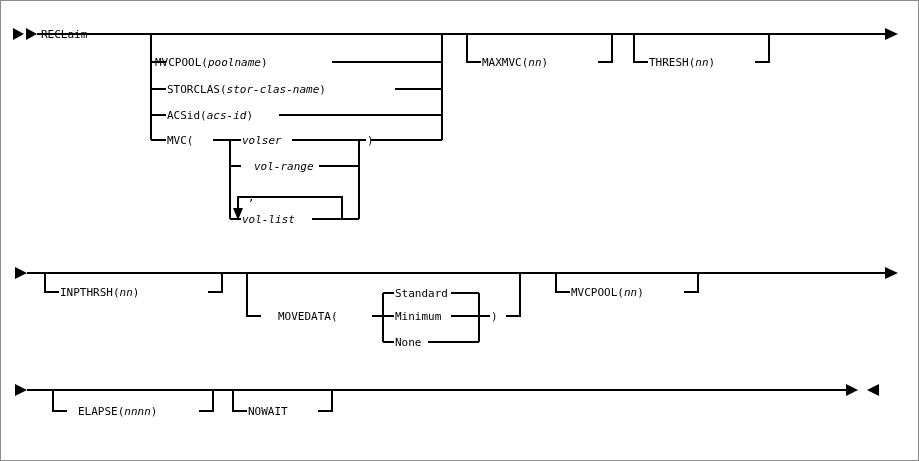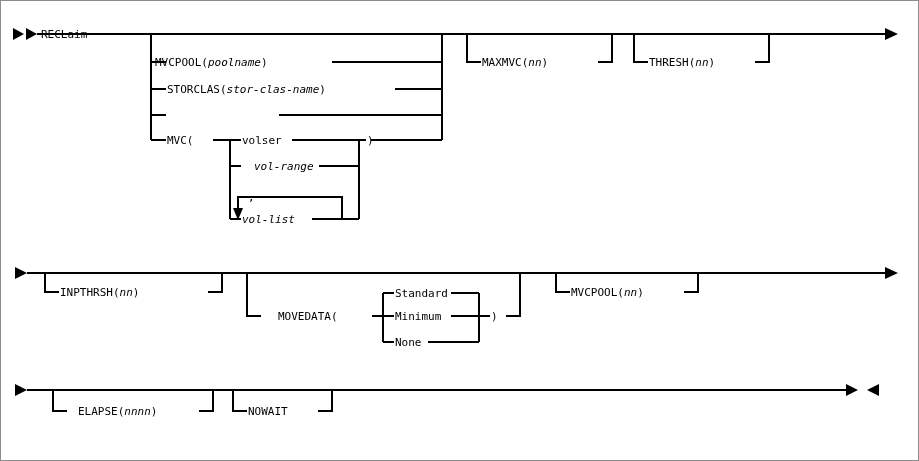--- a/index.html
+++ b/index.html
@@ -145,25 +145,26 @@
     <polygon class="arrowhead" points="845,383 857,389 845,395"></polygon>
     <polygon class="arrowhead" points="878,383 878,395 866,389"></polygon>
   </svg>
 
   <span class="tok" style="left:40px; top:33px;">RECLaim</span>
 
   <span class="tok" style="left:154px; top:61px;text-align:right;"><span>MVCPOOL(</span><i>poolname</i><span>)</span></span>
 
   <span class="tok" style="left:166px; top:88px;"><span>STORCLAS(</span><i>stor-clas-name</i><span>)</span></span>
 
+  <span class="tok" style="left:166px; top:114px;"><span>ACSid(</span><i>acs-id</i><span>)</span></span>
 
   <span class="tok" style="left:166px; top:139px;">MVC(</span>
   <span class="tok" style="left:366px; top:139px;">)</span>
 
-  <span class="tok" style="left:241px; top:139px; ">volser</span>
+  <span class="tok" style="left:241px; top:139px; font-style:italic;">volser</span>
   <span class="tok" style="left:253px; top:165px; font-style:italic;">vol-range</span>
   <span class="tok" style="left:247px; top:196px;">,</span>
   <span class="tok" style="left:241px; top:218px; font-style:italic;">vol-list</span>
 
   <span class="tok" style="left:481px; top:61px;"><span>MAXMVC(</span><i>nn</i><span>)</span></span>
 
   <span class="tok" style="left:648px; top:61px;text-align:center;"><span>THRESH(</span><i>nn</i><span>)</span></span>
 
   <span class="tok" style="left:59px; top:291px;"><span>INPTHRSH(</span><i>nn</i><span>)</span></span>
 

